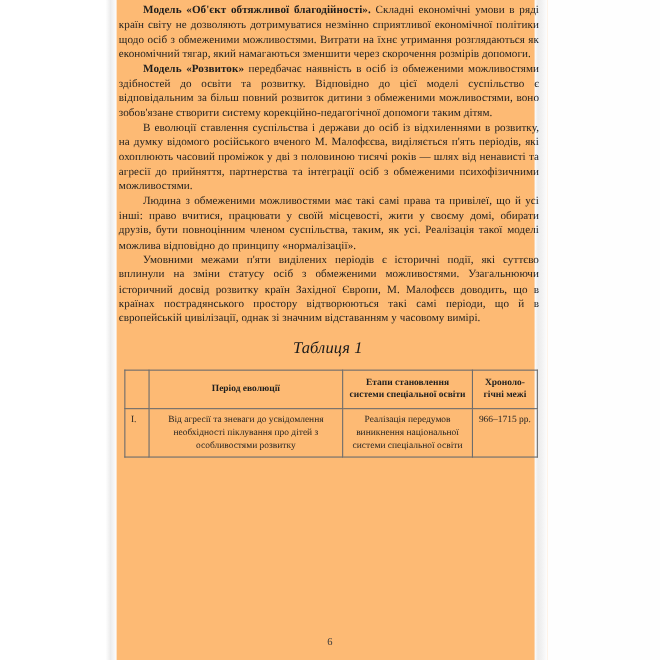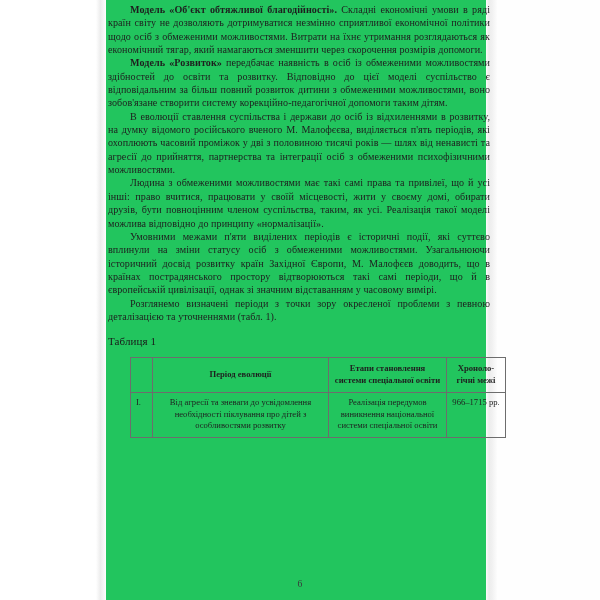--- a/index.html
+++ b/index.html
@@ -14,21 +14,21 @@
     overflow: hidden;
     font-family: "Liberation Serif", "DejaVu Serif", serif;
     color: #1a1a1a;
     position: relative;
   }
 
   
   #scan-page {
     position: absolute;
     inset: 0;
-    background: #22c55e;
+    background: #fdba74;
     padding-left: 16px;
   }
 
   
   #gutter-shadow-left {
     position: absolute;
     left: 96px;
     top: 0;
     width: 10px;
     height: 600px;
@@ -80,39 +80,40 @@
   p.body-par:first-child {
     padding-top: 3px;
   }
   p.body-par .lead {
     font-weight: bold;
   }
 
   
   #table-number {
     margin-top: 12px;
-    text-align: left;
-    font-size: 11px;
+    text-align: center;
+    font-style: italic;
+    font-size: 15px;
     padding-right: 2px;
     letter-spacing: 0.1px;
   }
   #table-title {
     margin-top: 3px;
     text-align: center;
     font-weight: bold;
     font-size: 10.3px;
     line-height: 14px;
     padding: 0 6px;
     letter-spacing: 0.1px;
   }
 
   
   #evolution-table {
     margin-top: 10px;
-    margin-left: 22px;
+    margin-left: 5px;
     border-collapse: collapse;
     width: 375px;
     table-layout: fixed;
     font-size: 8.6px;
     line-height: 11.4px;
     color: #1f1f1f;
   }
   #evolution-table td, #evolution-table th {
     border: 1px solid #6d6d6d;
     vertical-align: top;
@@ -167,21 +168,20 @@
     <p class="body-par"><span class="lead">Модель «Об'єкт обтяжливої благодійності».</span><span> Складні економічні умови в ряді країн світу не дозволяють дотримуватися незмінно сприятливої економічної політики щодо осіб з обмеженими можливостями. Витрати на їхнє утримання розглядаються як економічний тягар, який намагаються зменшити через скорочення розмірів допомоги.</span></p>
 
     <p class="body-par"><span class="lead">Модель «Розвиток»</span><span> передбачає наявність в осіб із обмеженими можливостями здібностей до освіти та розвитку. Відповідно до цієї моделі суспільство є відповідальним за більш повний розвиток дитини з обмеженими можливостями, воно зобов'язане створити систему корекційно-педагогічної допомоги таким дітям.</span></p>
 
     <p class="body-par"><span>В еволюції ставлення суспільства і держави до осіб із відхиленнями в розвитку, на думку відомого російського вченого М. Малофєєва, виділяється п'ять періодів, які охоплюють часовий проміжок у дві з половиною тисячі років — шлях від ненависті та агресії до прийняття, партнерства та інтеграції осіб з обмеженими психофізичними можливостями.</span></p>
 
     <p class="body-par"><span>Людина з обмеженими можливостями має такі самі права та привілеї, що й усі інші: право вчитися, працювати у своїй місцевості, жити у своєму домі, обирати друзів, бути повноцінним членом суспільства, таким, як усі. Реалізація такої моделі можлива відповідно до принципу «нормалізації».</span></p>
 
     <p class="body-par"><span>Умовними межами п'яти виділених періодів є історичні події, які суттєво вплинули на зміни статусу осіб з обмеженими можливостями. Узагальнюючи історичний досвід розвитку країн Західної Європи, М. Малофєєв доводить, що в країнах пострадянського простору відтворюються такі самі періоди, що й в європейській цивілізації, однак зі значним відставанням у часовому вимірі.</span></p>
 
-    <p class="body-par"><span>Розглянемо визначені періоди з точки зору окресленої проблеми з певною деталізацією та уточненнями (табл. 1).</span></p>
 
     <div id="table-number">Таблиця 1</div>
 
 
     <table id="evolution-table">
       <colgroup>
         <col class="col-num">
         <col class="col-period">
         <col class="col-stage">
         <col class="col-years">

